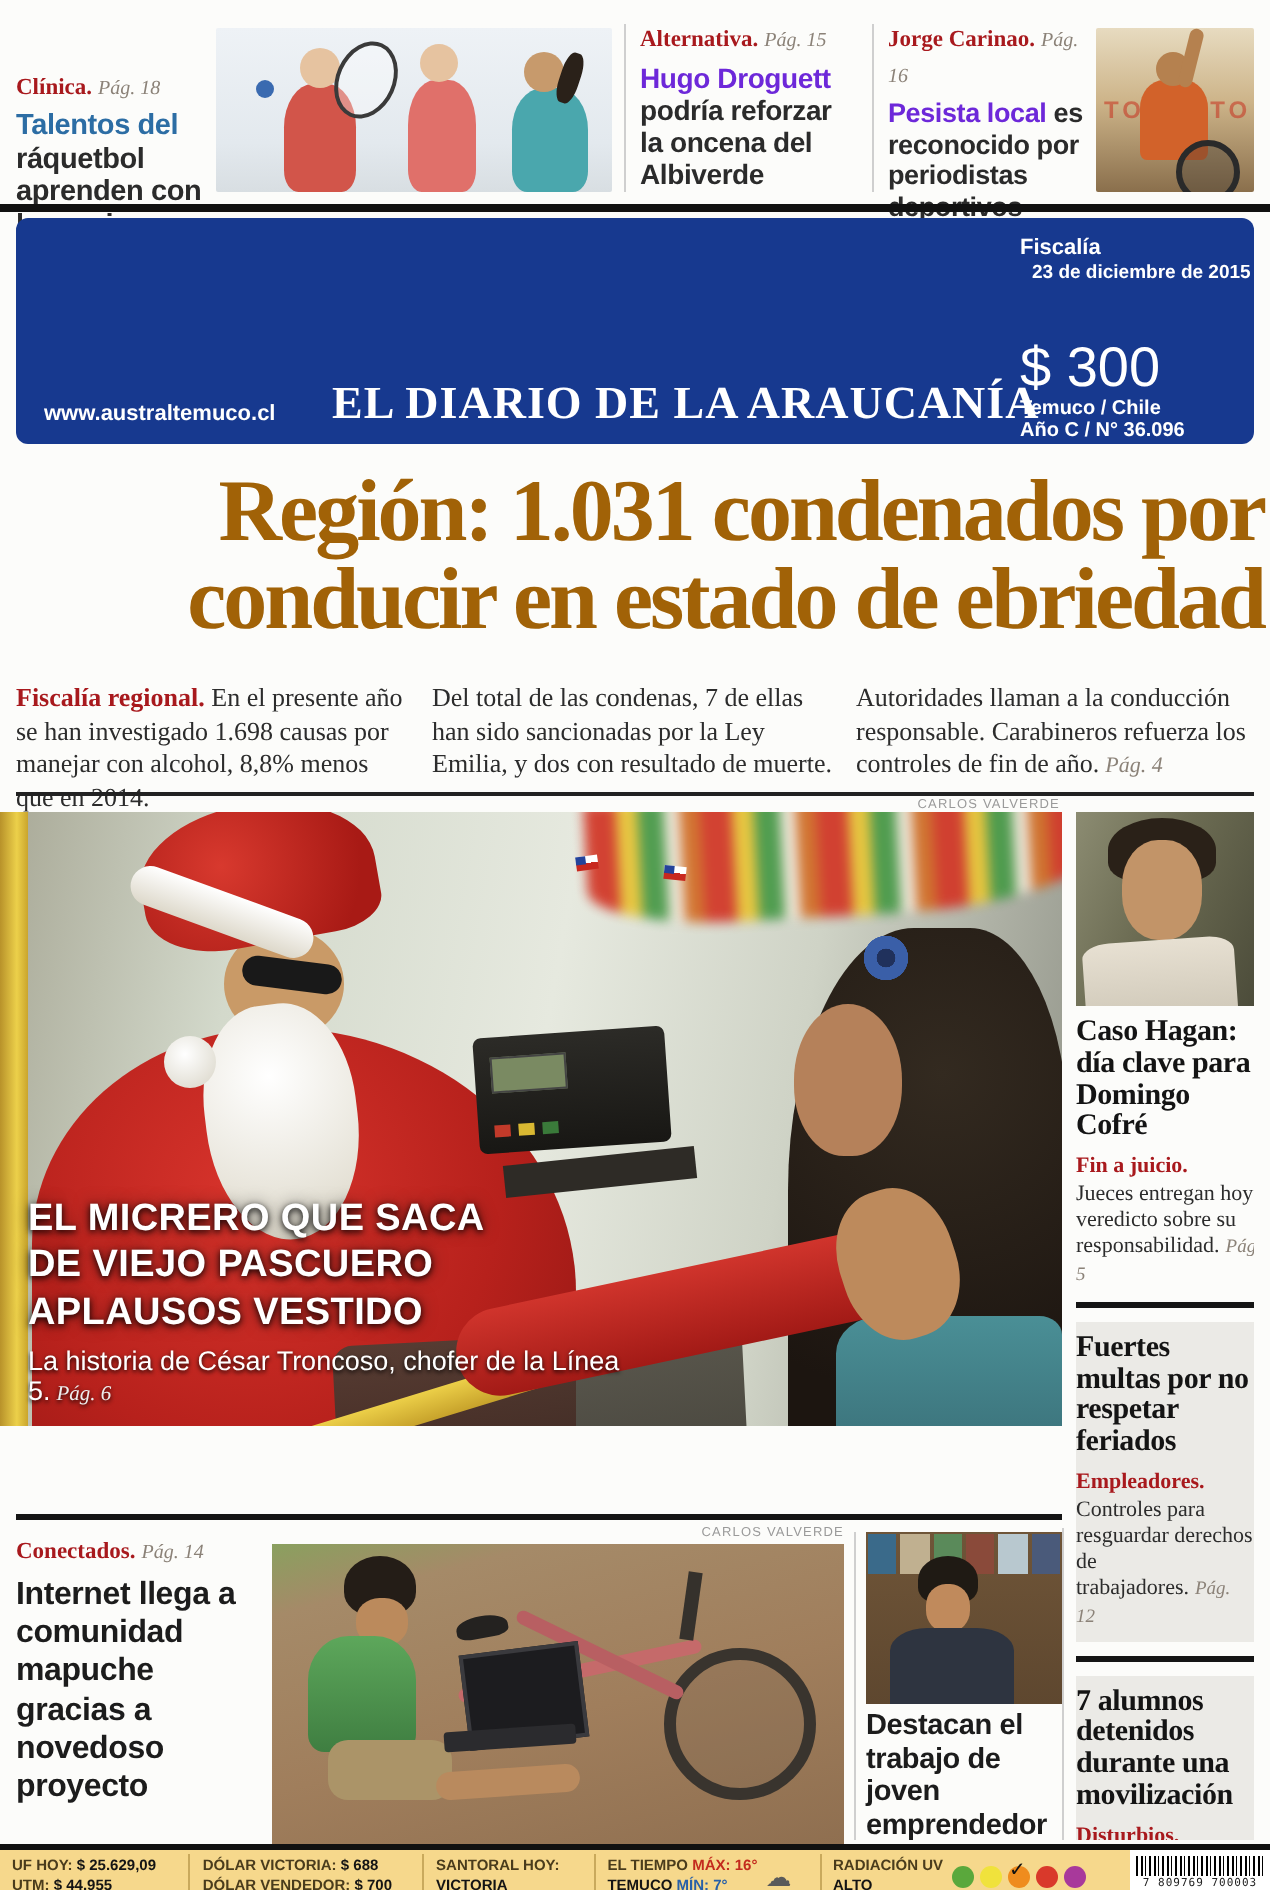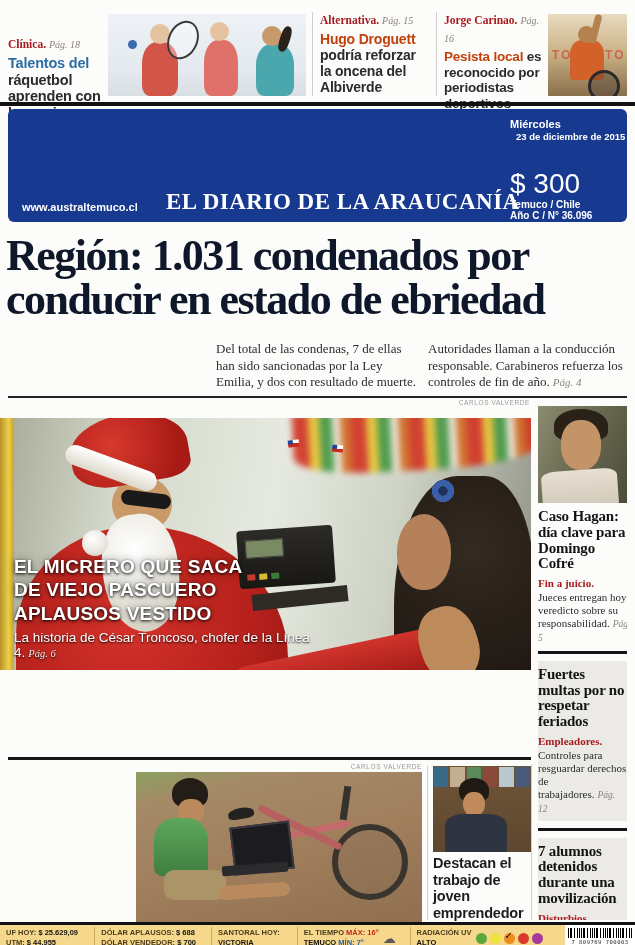--- a/index.html
+++ b/index.html
@@ -5,21 +5,21 @@
   html,body{margin:0;padding:0;background:#888;}
   .page{position:relative;width:635px;height:945px;background:#fcfcfa;overflow:hidden;
         font-family:"Liberation Sans",sans-serif;color:#1a1a1a;}
   .abs{position:absolute;}
 
   
   .kick{font:bold 11.5px "Liberation Serif",serif;color:#a8191d;}
   .pgref{font:italic 10px "Liberation Serif",serif;color:#8b8278;margin-left:3px;}
   .t-head{font:bold 14.5px/1.15 "Liberation Sans",sans-serif;color:#2b2b2b;margin-top:3px;letter-spacing:-.2px;}
   .hl-blue{color:#2c6da4;}
-  .hl-green{color:#c2410c;}
+  .hl-green{color:#6d28d9;}
   .credit{font:6.5px "Liberation Sans",sans-serif;color:#9a9a9a;letter-spacing:.6px;text-align:right;}
 
   
   .vdiv{width:1px;background:#cfcfcf;}
   .tphoto{overflow:hidden;border-radius:1px;}
 
   
   .ph-racquet{background:linear-gradient(180deg,#eef2f6 0%,#e3e9ee 70%,#d8dee2 100%);}
   .fig{position:absolute;border-radius:40% 40% 20% 20%;}
   .head{position:absolute;border-radius:50%;background:#e6c3a0;}
@@ -37,21 +37,21 @@
   .m-title{position:absolute;left:8px;top:0px;font:bold 69px/1.05 "Liberation Serif",serif;color:#fff;letter-spacing:-2px;}
   .m-web{position:absolute;left:14px;bottom:9px;font:bold 11px "Liberation Sans",sans-serif;color:#fff;}
   .m-tag{position:absolute;left:158px;bottom:7px;font:bold 23px "Liberation Serif",serif;color:#fff;letter-spacing:.5px;}
   .m-day{position:absolute;left:502px;top:9px;font:bold 11px "Liberation Sans",sans-serif;color:#fff;}
   .m-date{position:absolute;left:508px;top:22px;font:bold 9.5px "Liberation Sans",sans-serif;color:#fff;}
   .m-price{position:absolute;left:502px;top:59px;font:400 28px "Liberation Sans",sans-serif;color:#fff;}
   .m-loc{position:absolute;left:502px;top:90px;font:bold 10px "Liberation Sans",sans-serif;color:#fff;}
   .m-ed{position:absolute;left:502px;top:101px;font:bold 10px "Liberation Sans",sans-serif;color:#fff;}
 
   
-  .headline{font:bold 44px/0.99 "Liberation Serif",serif;color:#0f172a;letter-spacing:-1.5px;}
+  .headline{font:bold 44px/0.99 "Liberation Serif",serif;color:#a16207;letter-spacing:-1.5px;text-align:right;}
   .headline span{display:block;}
   .deck{font:13px/1.28 "Liberation Serif",serif;color:#2c2c2c;}
   .deck .kick{font-size:13px;}
   .deck .pgref{font-size:11px;}
 
   
   .mainphoto{background:linear-gradient(100deg,#a8a896 0%,#d3d9cb 22%,#e6e9df 50%,#cfd3c6 72%,#8f9186 100%);overflow:hidden;}
   .pole-left{position:absolute;left:0;top:0;width:14px;height:100%;background:linear-gradient(90deg,#b8922a,#ecd04a 60%,#caa52c);}
   .tinsel{position:absolute;right:-12px;top:-10px;width:250px;height:62px;transform:rotate(-3deg);opacity:.95;border-radius:0 0 40% 30%;
           background:repeating-linear-gradient(90deg,#d23a2a 0 16px,#e8c53a 16px 27px,#4a9a4a 27px 40px,#eee6d8 40px 48px,#d2702a 48px 58px);
@@ -190,43 +190,46 @@
     <div class="head" style="left:30px;top:12px;width:17px;height:17px;background:#b5814f;"></div>
     <div class="abs" style="left:44px;top:0px;width:7px;height:30px;background:#b5814f;transform:rotate(14deg);border-radius:4px;"></div>
     <div class="wheel" style="left:40px;top:56px;width:26px;height:26px;"></div>
   </div>
 
   <div class="abs" style="left:0;top:102px;width:635px;height:4px;background:#111;"></div>
 
   <div class="abs mast" style="left:8px;top:109px;width:619px;height:113px;">
     <div class="m-web">www.australtemuco.cl</div>
     <div class="m-tag">EL DIARIO DE LA ARAUCANÍA</div>
-    <div class="m-day">Miércoles</div>
+    <div class="m-day">Fiscalía</div>
     <div class="m-date">23 de diciembre de 2015</div>
     <div class="m-price">$ 300</div>
     <div class="m-loc">Temuco / Chile</div>
     <div class="m-ed">Año C / N° 36.096</div>
   </div>
 
   <div class="abs headline" style="left:6px;top:234px;width:626px;">
     <span>Región: 1.031 condenados por</span>
     <span>conducir en estado de ebriedad</span>
   </div>
 
+  <div class="abs deck" style="left:8px;top:341px;width:198px;">
+    <span class="kick">Fiscalía regional.</span> <span>En el presente año se han investigado 1.698 causas por manejar con alcohol, 8,8% menos que en 2014.</span>
+  </div>
   <div class="abs deck" style="left:216px;top:341px;width:200px;">
     <span>Del total de las condenas, 7 de ellas han sido sancionadas por la Ley Emilia, y dos con resultado de muerte.</span>
   </div>
   <div class="abs deck" style="left:428px;top:341px;width:200px;">
     <span>Autoridades llaman a la conducción responsable. Carabineros refuerza los controles de fin de año.</span><span class="pgref">Pág. 4</span>
   </div>
 
   <div class="abs" style="left:8px;top:396px;width:619px;height:2px;background:#222;"></div>
   <div class="abs credit" style="left:330px;top:399px;width:200px;">CARLOS VALVERDE</div>
 
-  <div class="abs mainphoto" style="left:0;top:406px;width:531px;height:252px;margin-top:12px;">
+  <div class="abs mainphoto" style="left:0;top:406px;width:531px;height:307px;">
     <div class="pole-left"></div>
     <div class="tinsel"></div>
     <div class="flag" style="left:288px;top:22px;transform:rotate(-8deg);"></div>
     <div class="flag" style="left:332px;top:27px;transform:rotate(6deg);"></div>
     <div class="santa-body"></div>
     <div class="santa-face"></div>
     <div class="santa-glasses"></div>
     <div class="santa-beard"></div>
     <div class="santa-hat"></div>
     <div class="hat-trim"></div>
@@ -244,21 +247,21 @@
     <div class="dash"></div>
     <div class="rail"></div>
     <div class="girl-body"></div>
     <div class="santa-arm"></div>
     <div class="santa-hand"></div>
     <div class="overlay">
       <span class="ov-line">EL MICRERO QUE SACA</span>
       <span class="ov-line">DE VIEJO PASCUERO</span>
       <span class="ov-line">APLAUSOS VESTIDO</span>
       <div class="ov-sub">
-        <span>La historia de César Troncoso, chofer de la Línea 4.</span><span class="pgref">Pág. 6</span>
+        <span>La historia de César Troncoso, chofer de la Línea 5.</span><span class="pgref">Pág. 6</span>
       </div>
     </div>
   </div>
 
   <div class="abs sidebar" style="left:538px;top:406px;height:514px;overflow:hidden;">
 
     <div class="s-photo">
       <div class="s-hair"></div>
       <div class="s-face"></div>
       <div class="s-shirt"></div>
@@ -283,20 +286,24 @@
 
     <div class="s-sect">
       <div class="s-head" style="margin-top:2px;">7 alumnos detenidos durante una movilización</div>
       <div class="s-kick">Disturbios.</div>
 
     </div>
   </div>
 
   <div class="abs b-rule" style="left:8px;top:757px;width:523px;height:3px;"></div>
 
+  <div class="abs" style="left:8px;top:766px;width:124px;">
+    <div><span class="kick">Conectados.</span><span class="pgref">Pág. 14</span></div>
+    <div class="b-head">Internet llega a comunidad mapuche gracias a novedoso proyecto</div>
+  </div>
 
   <div class="abs credit" style="left:300px;top:763px;width:122px;">CARLOS VALVERDE</div>
 
   <div class="abs ph-boy" style="left:136px;top:772px;width:286px;height:150px;">
     <div class="bk-wheel"></div>
     <div class="bk-bar1"></div>
     <div class="bk-bar2"></div>
     <div class="bk-seat"></div>
     <div class="bk-post"></div>
     <div class="boy-hair"></div>
@@ -329,21 +336,21 @@
 
   <div class="abs vdiv" style="left:531px;top:764px;height:156px;"></div>
 
   <div class="abs footer" style="left:0;top:922px;width:635px;height:23px;">
     <div class="fseg" style="width:86px;">
       <div class="flab"><span>UF HOY:</span> <span class="fval">$ 25.629,09</span></div>
       <div class="flab"><span>UTM:</span> <span class="fval">$ 44.955</span></div>
     </div>
     <div class="fdiv"></div>
     <div class="fseg" style="width:108px;">
-      <div class="flab"><span>DÓLAR APLAUSOS:</span> <span class="fval">$ 688</span></div>
+      <div class="flab"><span>DÓLAR VICTORIA:</span> <span class="fval">$ 688</span></div>
       <div class="flab"><span>DÓLAR VENDEDOR:</span> <span class="fval">$ 700</span></div>
     </div>
     <div class="fdiv"></div>
     <div class="fseg" style="width:76px;">
       <div class="flab">SANTORAL HOY:</div>
       <div class="flab fval">VICTORIA</div>
     </div>
     <div class="fdiv"></div>
     <div class="fseg" style="width:104px;flex-direction:row;">
       <div>

